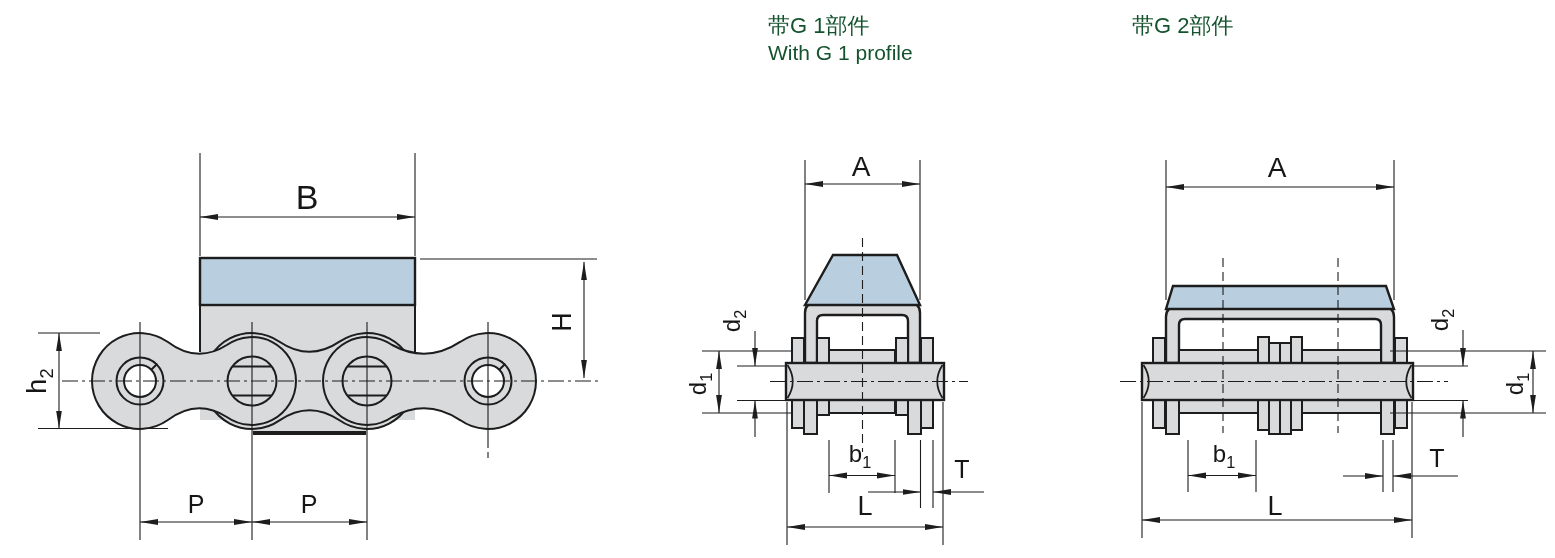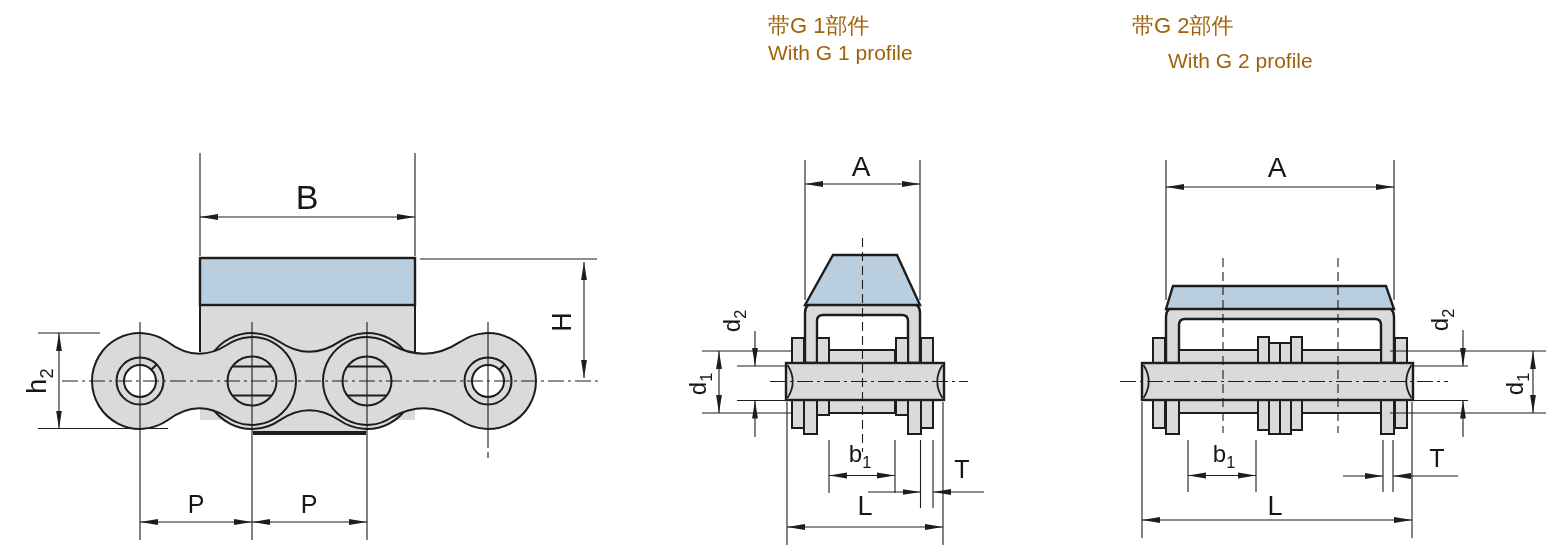--- a/index.html
+++ b/index.html
@@ -21,21 +21,21 @@
     position:absolute;
     transform:translate(-50%,-50%);
     color:#161616;
     line-height:1;
     white-space:nowrap;
     font-family:"Liberation Sans", sans-serif;
   }
   .rot{transform:translate(-50%,-50%) rotate(-90deg);}
   .title{
     position:absolute;
-    color:#a16207;
+    color:#14532d;
     line-height:1.45;
     white-space:nowrap;
   }
   sub{font-size:.68em;}
 </style>
 </head>
 <body>
 
 <div class="canvas">
 
@@ -209,21 +209,20 @@
         <path d="M1142,402 V538 M1412,402 V538"></path>
         <line x1="1142" y1="520" x2="1412" y2="520" marker-start="url(#ah)" marker-end="url(#ah)"></line>
       </g>
     </g>
   </g>
 </svg>
 
   <div class="title" style="left:768px;top:10px;font-size:22px;">带G 1部件</div>
   <div class="title" style="left:768px;top:38px;font-size:21px;">With G 1 profile</div>
   <div class="title" style="left:1132px;top:10px;font-size:22px;">带G 2部件</div>
-  <div class="title" style="left:1168px;top:46px;font-size:21px;">With G 2 profile</div>
 
   <div class="lbl" style="left:307px;top:197px;font-size:34px;">B</div>
   <div class="lbl rot" style="left:562px;top:322px;font-size:27px;">H</div>
   <div class="lbl rot" style="left:40px;top:381px;font-size:27px;"><span>h</span><sub>2</sub></div>
   <div class="lbl" style="left:196px;top:504px;font-size:25px;">P</div>
   <div class="lbl" style="left:309px;top:504px;font-size:25px;">P</div>
 
   <div class="lbl" style="left:861px;top:167px;font-size:28px;">A</div>
   <div class="lbl rot" style="left:734px;top:321px;font-size:24px;"><span>d</span><sub>2</sub></div>
   <div class="lbl rot" style="left:700px;top:384px;font-size:24px;"><span>d</span><sub>1</sub></div>

